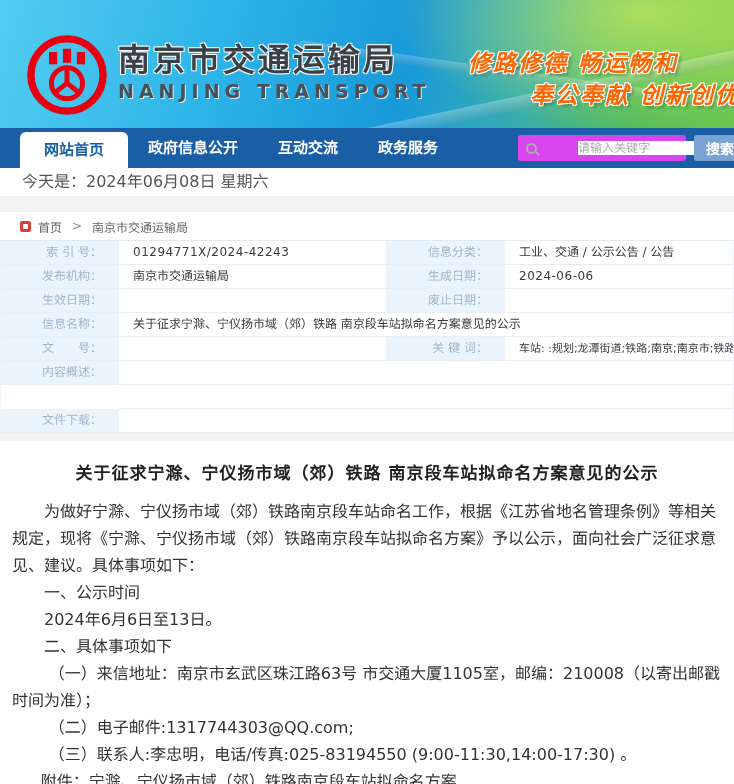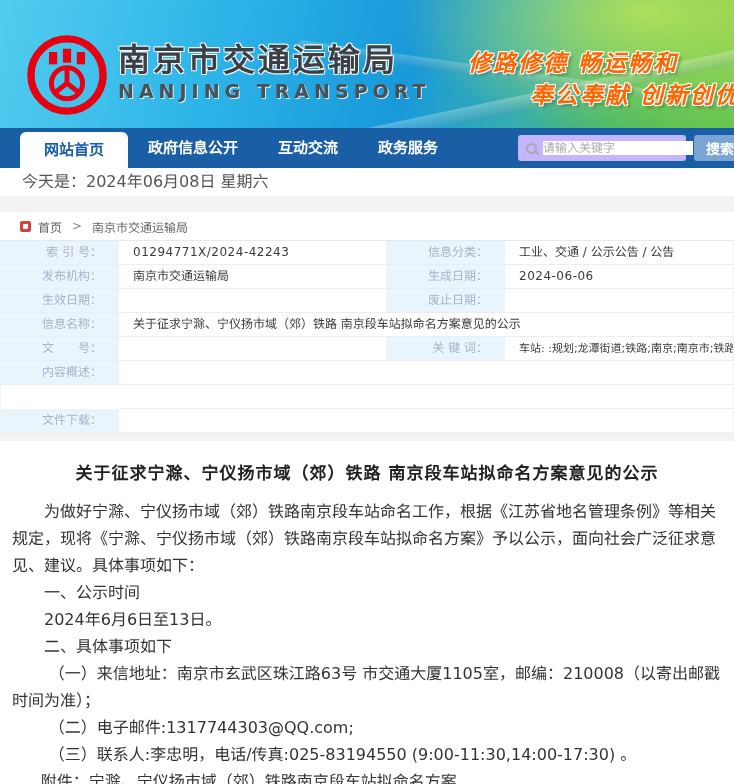--- a/index.html
+++ b/index.html
@@ -61,22 +61,22 @@
     padding:0 20px;cursor:pointer;white-space:nowrap;
   }
   .tab.active{
     background:#fff;color:var(--nav-blue);
     border-radius:6px 6px 0 0;margin-top:4px;line-height:36px;padding:0 24px;
   }
   .nav-search{
     position:absolute;right:0;top:7px;display:flex;align-items:center;
   }
   .search-box{
-    display:flex;align-items:center;background:#c4b5fd;border-radius:3px;
-    width:168px;height:26px;padding:0 8px;
+    display:flex;align-items:center;background:#d946ef;border-radius:3px;
+    width:168px;height:26px;padding:0 8px;gap:35px;
   }
   .mag{
     width:11px;height:11px;border:2px solid #aaa;border-radius:50%;
     position:relative;flex:0 0 auto;
   }
   .mag::after{
     content:"";position:absolute;width:6px;height:2px;background:#aaa;
     transform:rotate(45deg);right:-5px;bottom:-2px;
   }
   .search-input{

